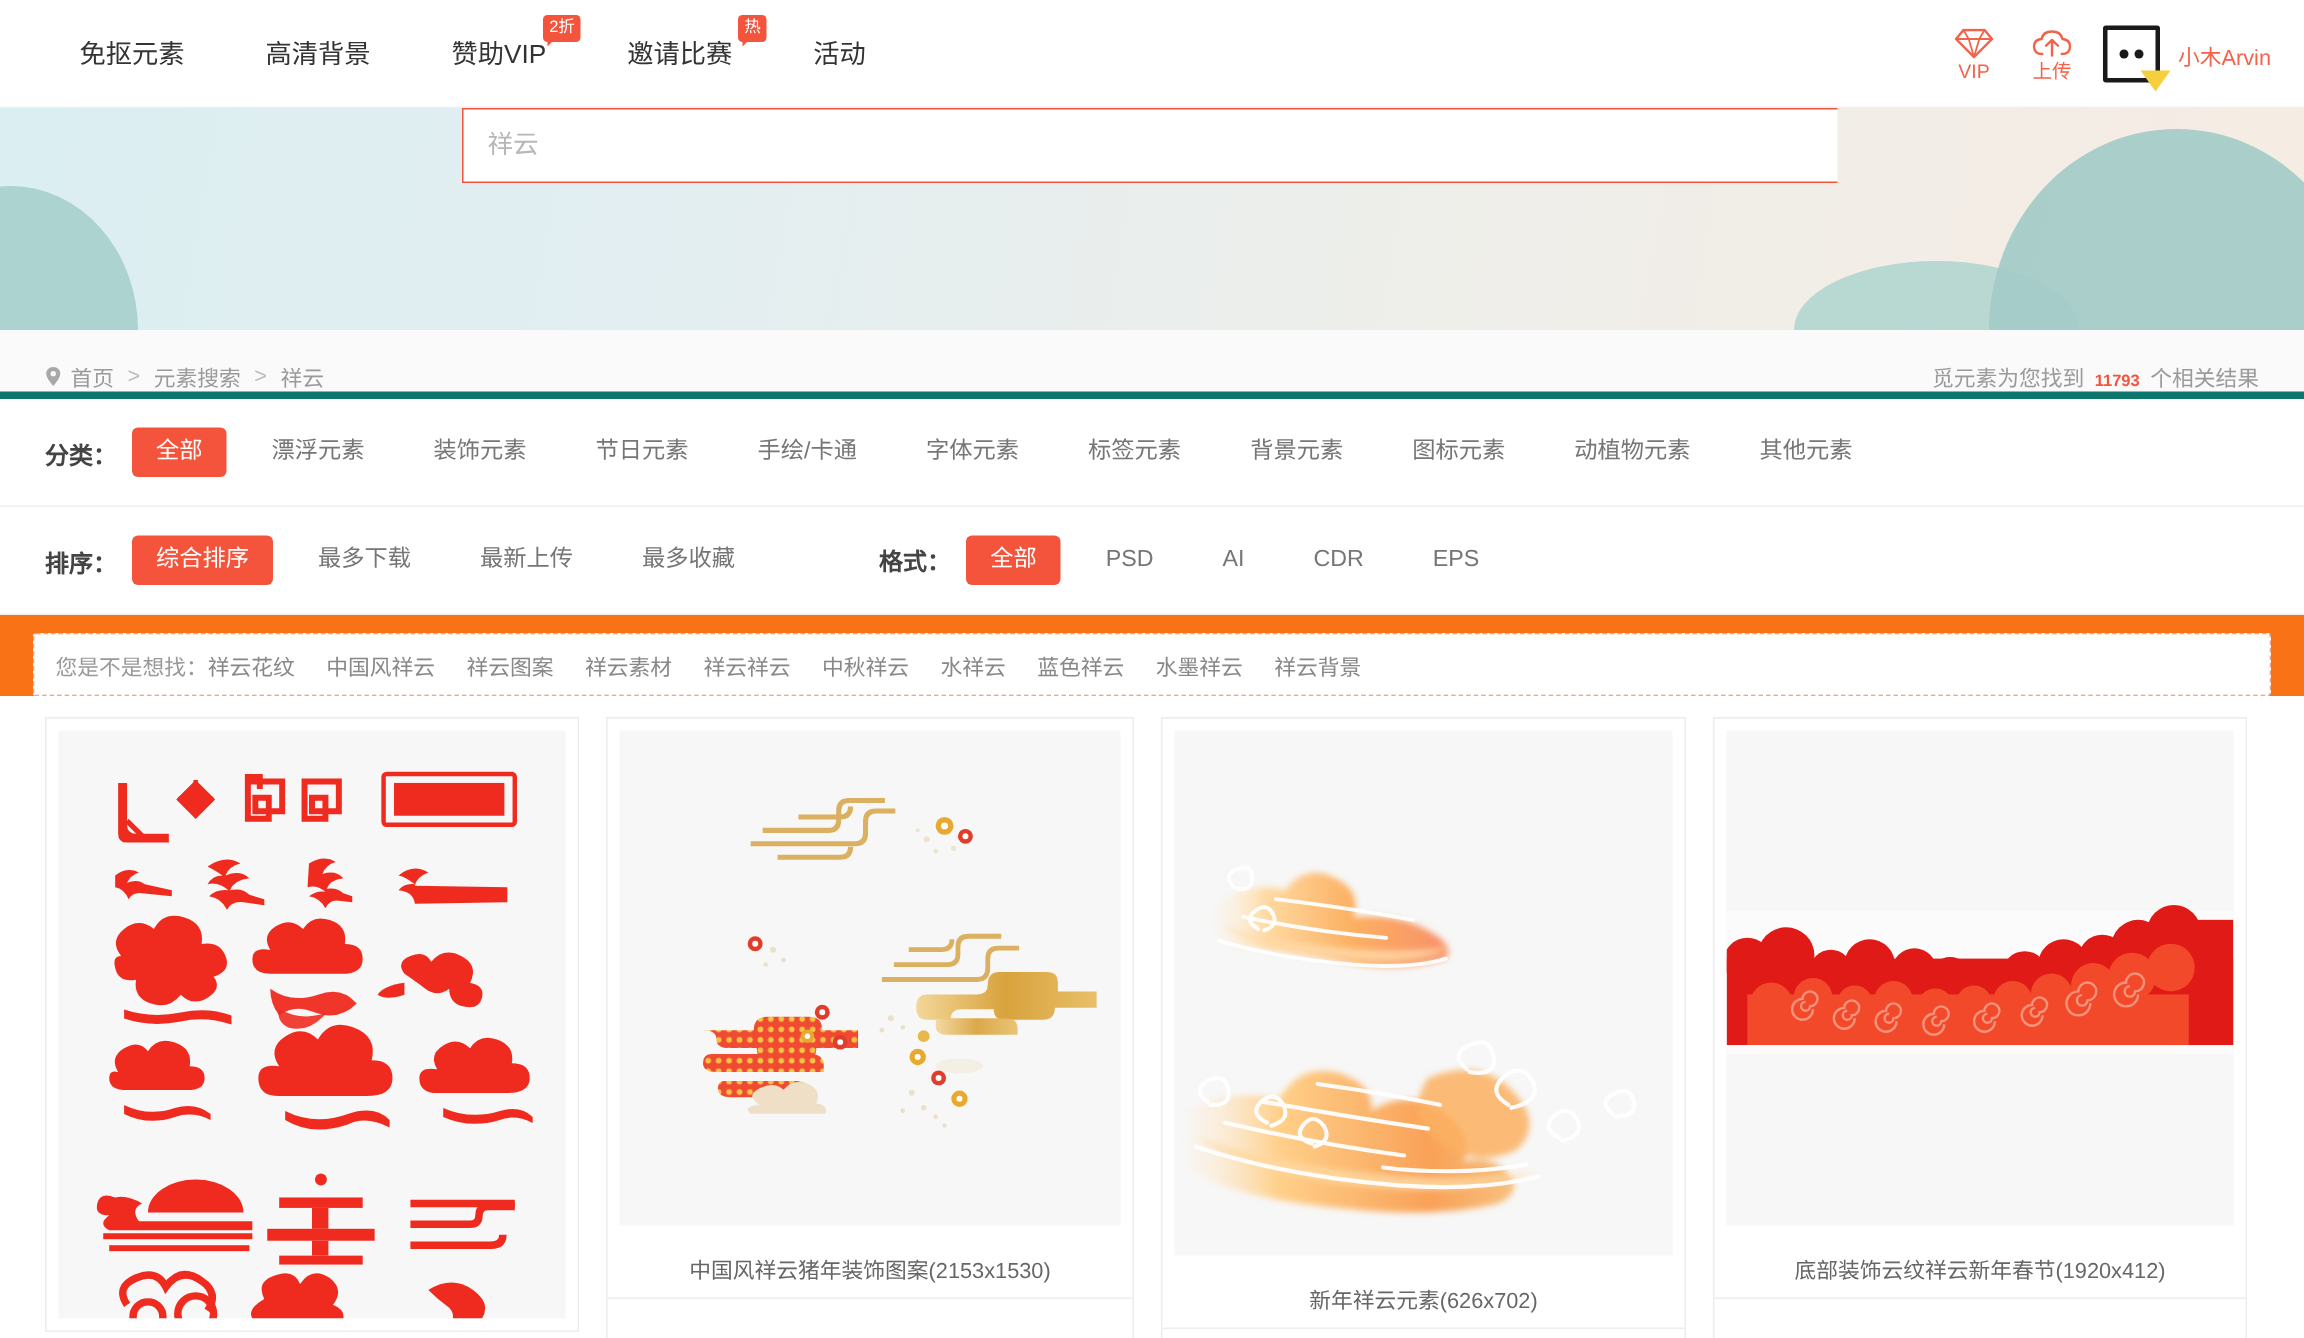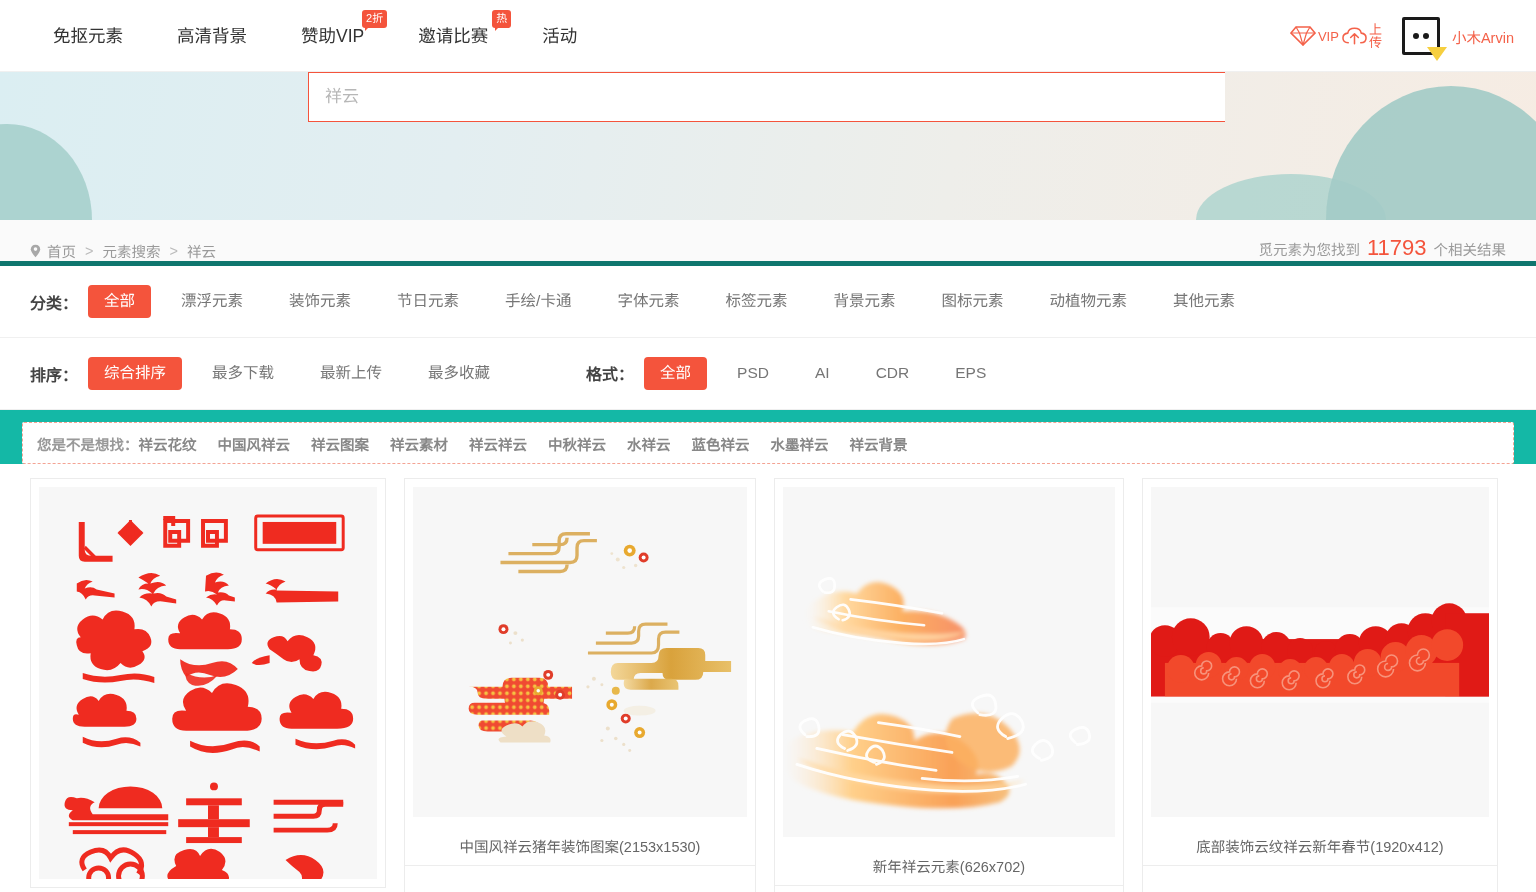--- a/index.html
+++ b/index.html
@@ -45,22 +45,22 @@
     content:""; position:absolute; left:3px; bottom:-3px;
     width:0;height:0; border-left:4px solid #f4543c;
     border-bottom:4px solid transparent;
   }
 
   .nav-right{
     position:absolute; right:22px; top:0; height:72px;
     display:flex; align-items:center; gap:0;
   }
   .nr-item{
-    display:flex; flex-direction:row; align-items:center;
-    width:52px; cursor:pointer;
+    display:flex; flex-direction:column; align-items:center;
+    justify-content:center; width:52px; cursor:pointer;
     color:#f4624a; font-size:13px; gap:2px;
   }
   .nr-item .lbl{ font-size:13px; color:#f4624a; line-height:1; }
   .avatar-wrap{
     display:flex; align-items:center; margin-left:8px; cursor:pointer;
   }
   .avatar{
     position:relative; width:38px; height:38px;
     background:#fff; border:3px solid #1a1a1a; border-radius:2px;
     display:flex; align-items:center; justify-content:center; gap:4px;
@@ -111,39 +111,39 @@
   .crumb-bar{
     height:46px; background:#fafafa; border-bottom:5px solid #0f766e;
     display:flex; align-items:flex-end; padding:0 30px;
     justify-content:space-between;
   }
   .crumb{ display:flex; align-items:center; font-size:14.5px; color:#9a9a9a; gap:2px;}
   .crumb a{ color:#9a9a9a; text-decoration:none; cursor:pointer; }
   .crumb .sep{ margin:0 7px; color:#bbb; }
   .pin{ margin-right:4px; display:inline-block; }
   .result-count{ font-size:14.5px; color:#9a9a9a; }
-  .result-count b{ color:#f4543c; font-size:22px; font-weight:normal; margin:0 3px; }
+  .result-count b{ color:#f4543c; font-size:11px; font-weight:bold; margin:0 3px; }
 
   
   .filter-row{
     display:flex; align-items:center; padding:0 30px;
     height:72px; border-bottom:1px solid #f0f0f0; background:#fff;
   }
   .filter-row.second{ border-bottom:1px solid #efefef;text-align:right; }
   .f-label{ font-size:16px; color:#444; font-weight:bold; margin-right:10px; white-space:nowrap;}
   .f-opts{ display:flex; align-items:center; }
   .f-opt{
     font-size:15.5px; color:#767676; padding:6px 16px; margin-right:14px;
     cursor:pointer; border-radius:4px; white-space:nowrap; line-height:1.3;
   }
   .f-opt.active{ background:#f4543c; color:#fff; }
   .fmt-group{ display:flex; align-items:center; margin-left:66px; }
 
   
-  .sugg-wrap{ padding:12px 22px 0; background:#14b8a6;font-weight:bold; }
+  .sugg-wrap{ padding:12px 22px 0; background:#f97316; }
   .sugg{
     border:1px dashed #f4a393; border-radius:2px;
     height:42px; display:flex; align-items:center; padding:0 14px;
     background:#fff;
   }
   .sugg-lead{ font-size:14.5px; color:#999; }
   .sugg-item{
     font-size:14.5px; color:#888; margin-left:21px; cursor:pointer;
     text-decoration:none;
   }

